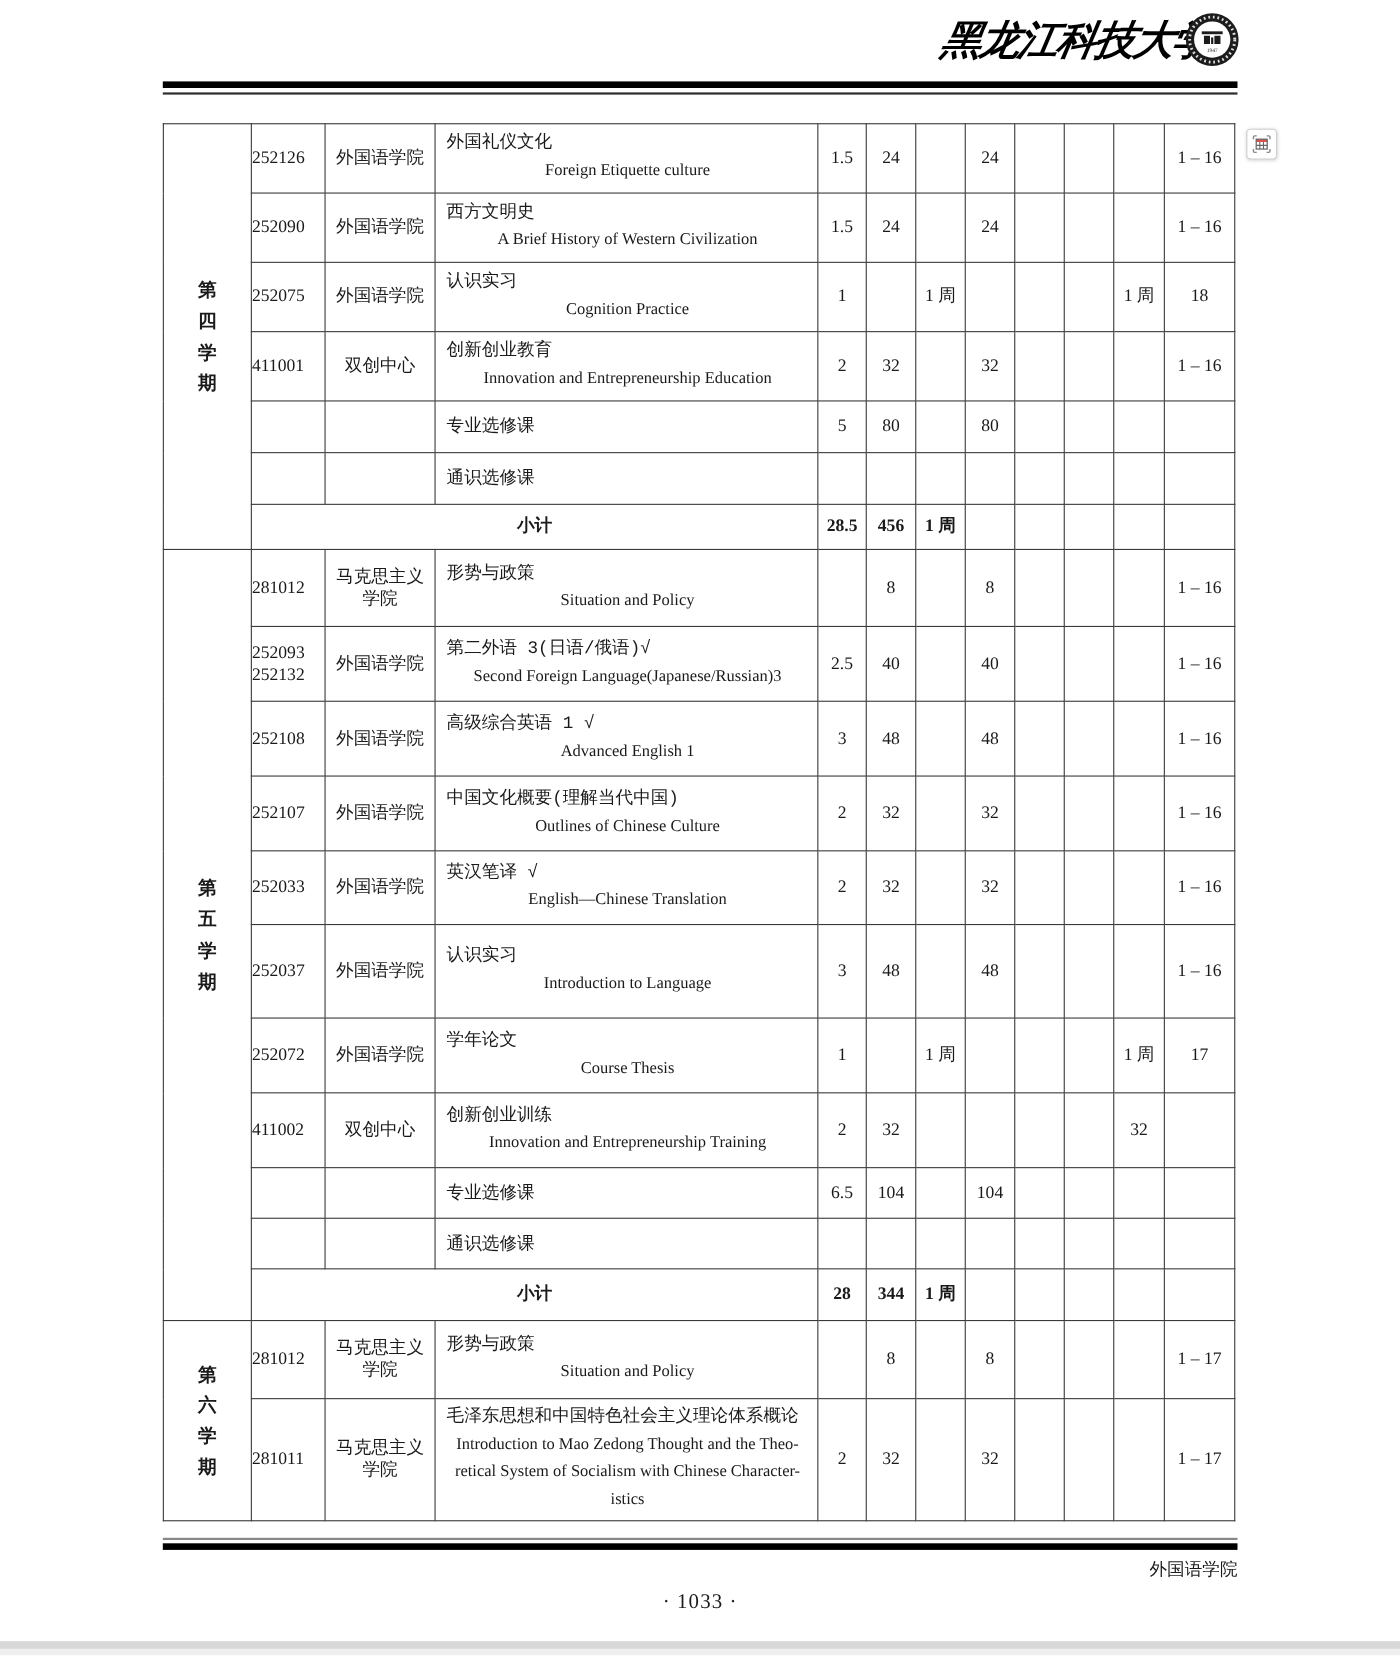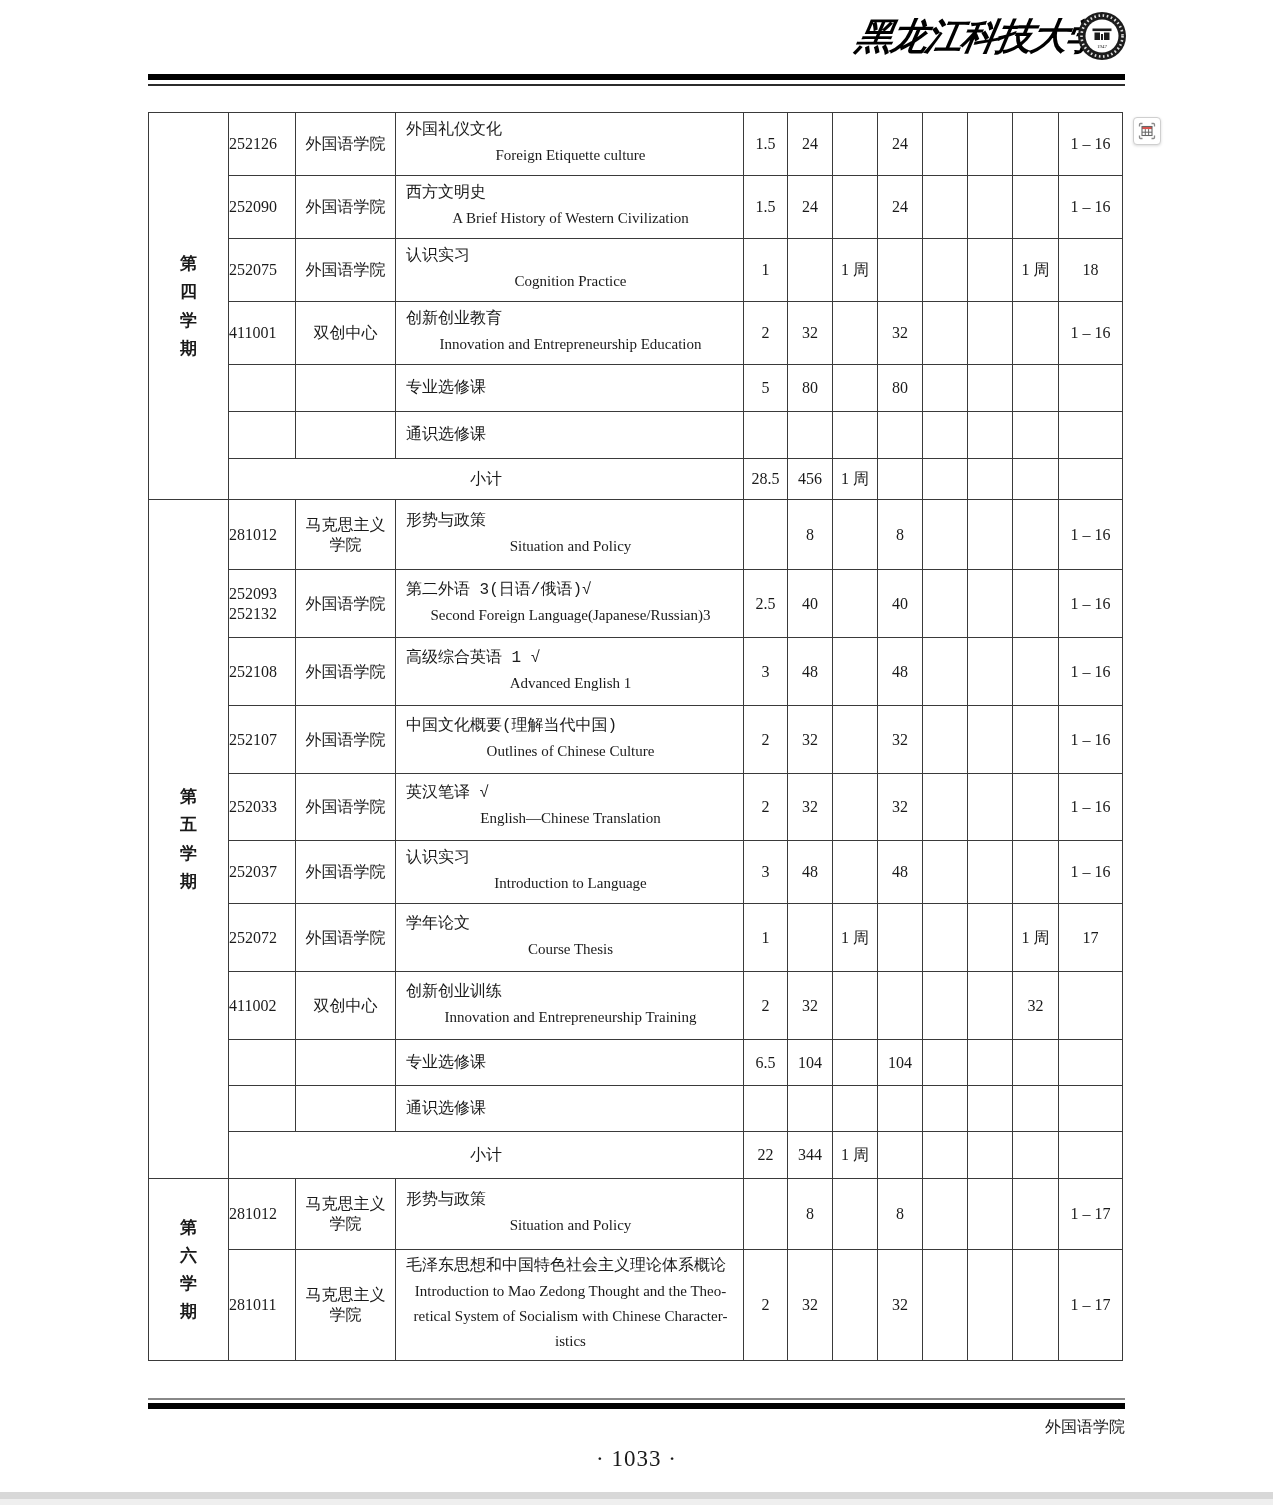--- a/index.html
+++ b/index.html
@@ -26,31 +26,31 @@
   .sem-stack{display:flex;flex-direction:column;align-items:center;gap:7px;
              font-size:17px;font-weight:700;font-family:"Liberation Sans","DejaVu Sans",sans-serif;}
   td.code-cell{text-align:left;font-size:15.5px;white-space:pre-line;line-height:1.7;}
   td.dept-cell{text-align:center;font-size:15.5px;white-space:pre-line;line-height:1.5;
                font-family:"Liberation Sans","DejaVu Sans",sans-serif;}
   td.name-cell{text-align:left;}
   .name-wrap{display:flex;flex-direction:column;justify-content:center;padding:6px 8px 6px 10px;gap:3px;}
   .name-zh{font-size:16px;font-family:Liberation Mono, monospace;}
   .name-en{font-size:15px;white-space:pre-line;line-height:1.65;text-align:center;}
   td.val-cell{text-align:center;font-size:15.5px;}
-  tr.subtotal-row td{font-weight:400;}
+  tr.subtotal-row td{font-weight:700;}
   td.subtotal-label{text-align:center;font-size:17px;font-weight:700;
                     font-family:"Liberation Sans","DejaVu Sans",sans-serif;}
 
   
   .rule-thin-bot{position:absolute;left:148px;top:1398px;width:977px;height:1.5px;background:#888;}
   .rule-thick-bot{position:absolute;left:148px;top:1403px;width:977px;height:6px;background:#000;}
   .footer-dept{position:absolute;left:148px;top:1417px;width:977px;text-align:right;font-size:16px;
                font-family:"Liberation Sans","DejaVu Sans",sans-serif;}
   .page-number{position:absolute;left:148px;top:1446px;width:977px;text-align:center;
-               font-size:23px;letter-spacing:1px;}
+               font-size:19px;letter-spacing:1px;}
   .edge-strip-a{position:absolute;left:0;top:1492px;width:1273px;height:7px;background:#d8d8d8;}
   .edge-strip-b{position:absolute;left:0;top:1499px;width:1273px;height:6px;background:#efefef;}
 </style>
 </head>
 <body>
 
 <div class="page">
 
   <div class="uni-title">黑龙江科技大学</div>
   <svg class="logo" width="50" height="50" viewBox="0 0 50 50">
@@ -316,21 +316,21 @@
           </td>
           <td class="val-cell">2</td>
           <td class="val-cell">32</td>
           <td class="val-cell"></td>
           <td class="val-cell">32</td>
           <td class="val-cell"></td>
           <td class="val-cell"></td>
           <td class="val-cell"></td>
           <td class="val-cell">1 – 16</td>
         </tr>
-        <tr style="height: 63px;">
+        <tr style="height: 85px;">
           <td class="code-cell">252037</td>
           <td class="dept-cell">外国语学院</td>
           <td class="name-cell">
             <div class="name-wrap">
               <div class="name-zh">认识实习</div>
               <div class="name-en">Introduction to Language</div>
             </div>
           </td>
           <td class="val-cell">3</td>
           <td class="val-cell">48</td>
@@ -406,21 +406,21 @@
           <td class="val-cell"></td>
           <td class="val-cell"></td>
           <td class="val-cell"></td>
           <td class="val-cell"></td>
           <td class="val-cell"></td>
           <td class="val-cell"></td>
           <td class="val-cell"></td>
         </tr>
         <tr class="subtotal-row" style="height: 47px;">
           <td class="subtotal-label" colspan="3">小计</td>
-          <td class="val-cell">22</td>
+          <td class="val-cell">28</td>
           <td class="val-cell">344</td>
           <td class="val-cell">1 周</td>
           <td class="val-cell"></td>
           <td class="val-cell"></td>
           <td class="val-cell"></td>
           <td class="val-cell"></td>
           <td class="val-cell"></td>
         </tr>
         <tr style="height: 71px;">
           <td class="sem-cell" rowspan="2">

